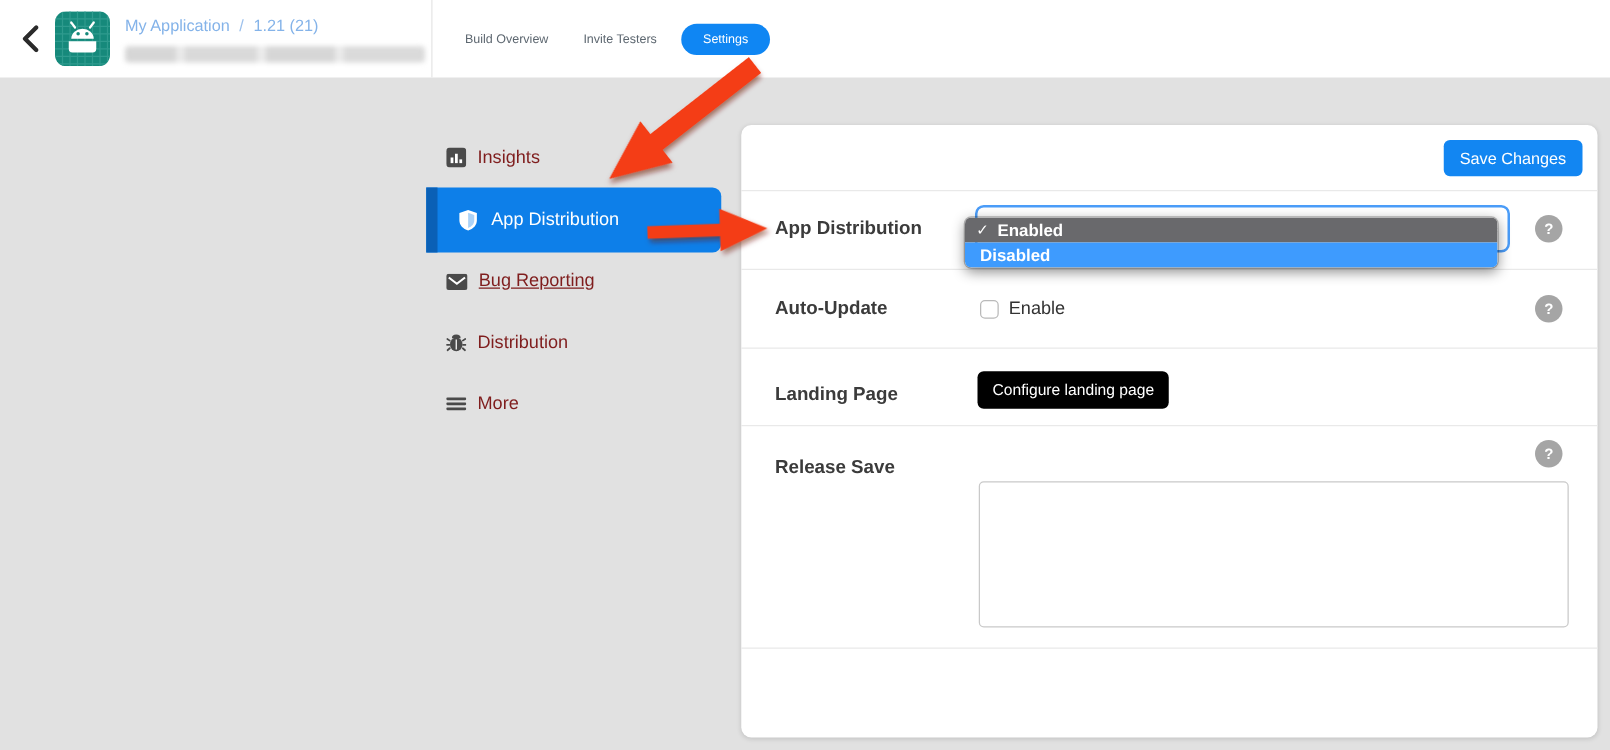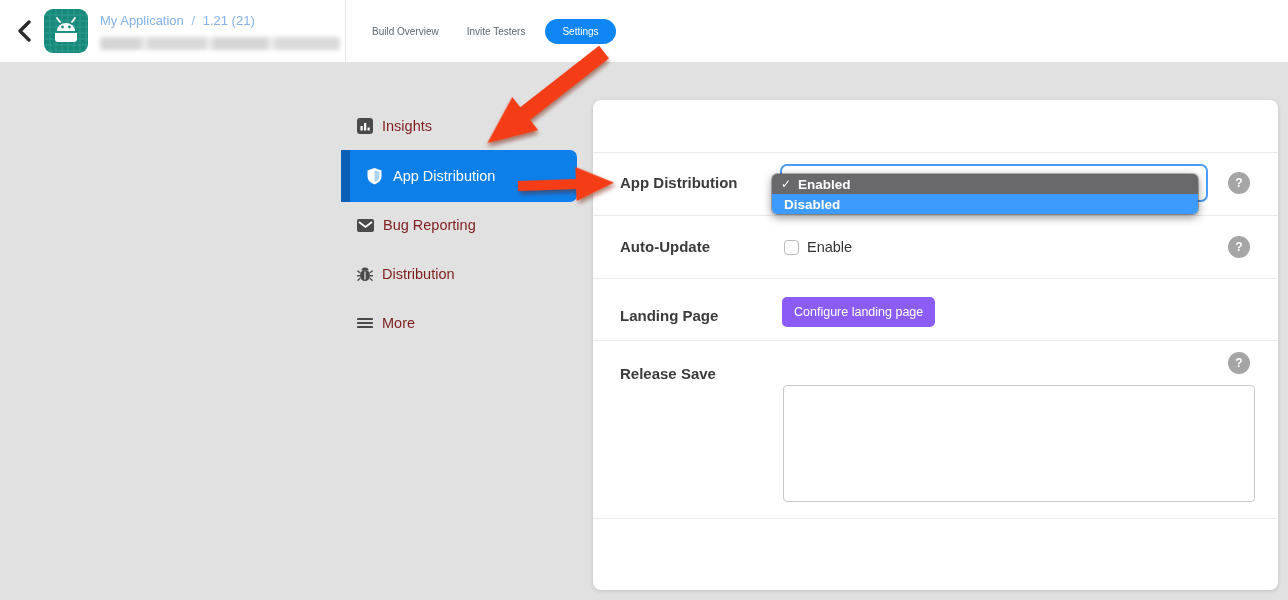--- a/index.html
+++ b/index.html
@@ -41,21 +41,21 @@
   .dd-opt { height:20px; display:flex; align-items:center; color:#ffffff; font-size:13.5px; font-weight:bold; padding-left:9px; cursor:pointer; }
   .dd-opt .check { width:17px; font-size:12px; font-weight:normal; }
   .dd-opt.selected { background:#69696c; }
   .dd-opt.highlighted { background:#3e9bfe; padding-left:12px; }
 
   
   .checkbox { position:absolute; left:191px; top:140px; width:15px; height:15px; border:1px solid #b9b9b9; border-radius:4px; background:#fff; cursor:pointer; }
   .check-label { position:absolute; left:214px; top:139px; font-size:14.5px; color:#333333; cursor:default; }
 
   
-  .config-btn { position:absolute; left:189px; top:197px; height:30px; padding:0 12px; background:#8b5cf6; color:#fff; font-size:12.5px; border:none; border-radius:5px; display:flex; align-items:center; cursor:pointer; font-family:inherit; }
+  .config-btn { position:absolute; left:189px; top:197px; height:30px; padding:0 12px; background:#000000; color:#fff; font-size:12.5px; border:none; border-radius:5px; display:flex; align-items:center; cursor:pointer; font-family:inherit; }
 
   
   .notes-area { position:absolute; left:190px; top:285px; width:472px; height:117px; border:1px solid #c9c9c9; border-radius:4px; resize:none; background:#fff; font-family:inherit; font-size:14px; padding:6px; }
 
   
   .arrow-svg { position:absolute; pointer-events:none; z-index:10; }
 </style>
 </head>
 <body>
 
@@ -112,21 +112,21 @@
   </div>
 
   <div class="side-item-active">
     <svg width="17" height="18" viewBox="0 0 17 18">
       <path d="M8.5 1 L15.5 3.4 V9 C15.5 13.4 12.6 16 8.5 17.4 C4.4 16 1.5 13.4 1.5 9 V3.4 Z" fill="#ffffff"></path>
       <path d="M8.5 3.2 L13.4 5 V9 C13.4 12.2 11.4 14.2 8.5 15.3 Z" fill="#0d7fe9" opacity="0.35"></path>
     </svg>
     <span>App Distribution</span>
   </div>
 
-  <div class="side-item" style="top:210px;">
+  <div class="side-item" style="top:210px;text-decoration:underline;">
     <svg width="17" height="13" viewBox="0 0 17 13">
       <rect width="17" height="13" rx="2" fill="#4a4a4a"></rect>
       <polyline points="2,3 8.5,8 15,3" fill="none" stroke="#ffffff" stroke-width="1.7"></polyline>
     </svg>
     <span>Bug Reporting</span>
   </div>
 
   <div class="side-item" style="top:259px;">
     <svg width="16" height="16" viewBox="0 0 16 16">
       <ellipse cx="8" cy="9.5" rx="5" ry="5.5" fill="#4a4a4a"></ellipse>
@@ -149,20 +149,21 @@
       <g stroke="#4a4a4a" stroke-width="2.2" stroke-linecap="round">
         <line x1="1" y1="2" x2="15" y2="2"></line>
           <line x1="1" y1="6" x2="15" y2="6"></line>
           <line x1="1" y1="10" x2="15" y2="10"></line>
       </g>
     </svg>
     <span>More</span>
   </div>
 
   <div class="card">
+    <button class="save-btn">Save Changes</button>
     <div class="divider" style="top:52px;"></div>
 
     <div class="row-label" style="top:74px;">App Distribution</div>
     <div class="select-box">
       <div class="select-stepper">
         <svg width="9" height="6" viewBox="0 0 9 6">
             <polygon points="4.5,0 9,6 0,6" fill="#222"></polygon>
           </svg>
         <svg width="9" height="6" viewBox="0 0 9 6">
             <polygon points="0,0 9,0 4.5,6" fill="#222"></polygon>

